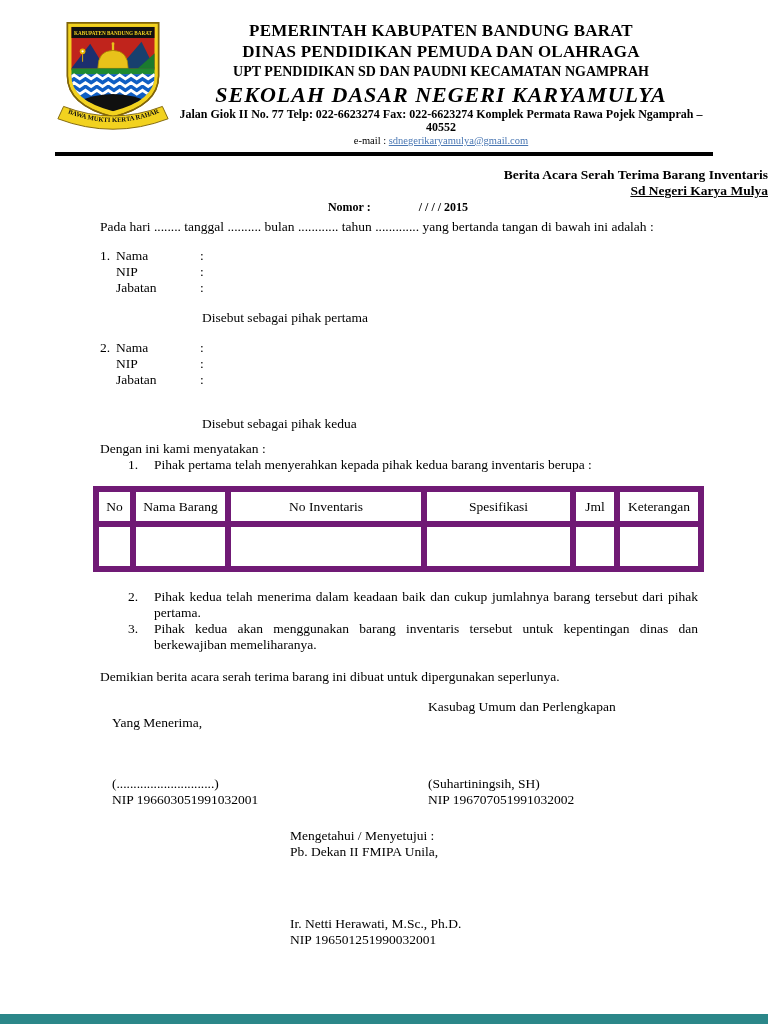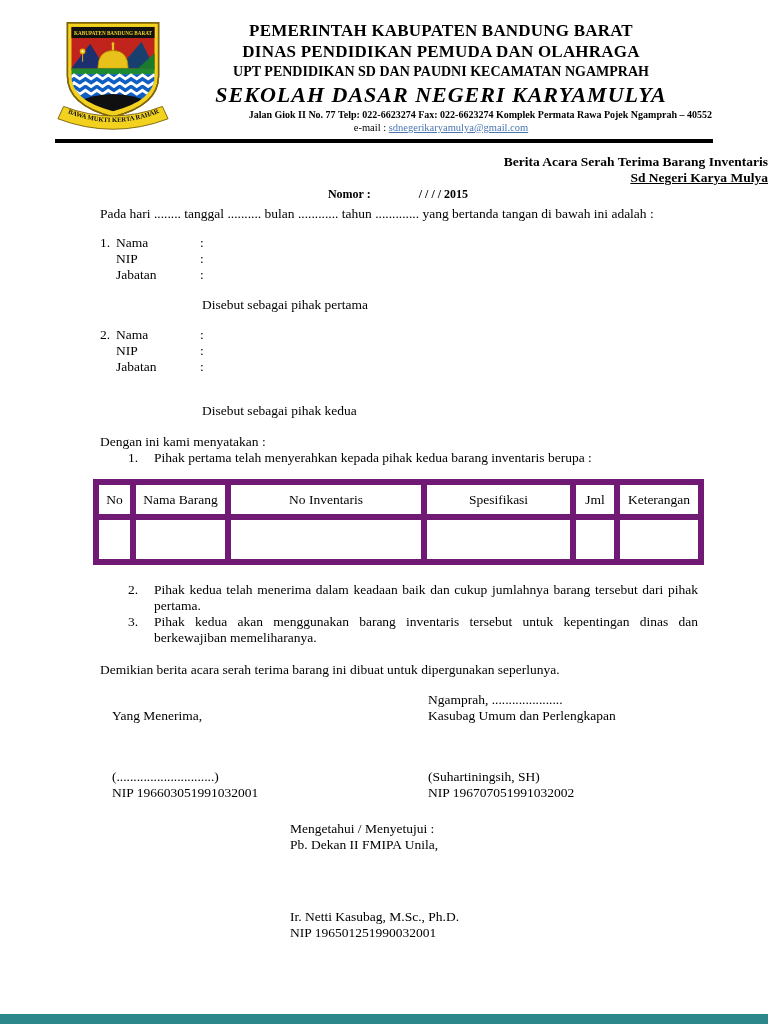--- a/index.html
+++ b/index.html
@@ -13,37 +13,37 @@
     color:#000;
     overflow:hidden;
   }
   
   .letterhead { display:flex; align-items:flex-start; margin:16px 56px 0 56px; }
   .logo-box { width:114px; height:116px; flex:0 0 auto; }
   .lh-text { flex:1; text-align:center; padding-top:4px; }
   .lh-line1, .lh-line2 { font-size:17px; font-weight:bold; line-height:21px; letter-spacing:.2px; }
   .lh-line3 { font-size:14px; font-weight:bold; line-height:20px; }
   .lh-school { font-size:22px; font-weight:bold; font-style:italic; line-height:26px; letter-spacing:1px; }
-  .lh-address { font-size:10px; font-weight:bold; line-height:13px;text-align:right; }
+  .lh-address { font-size:12px; font-weight:bold; line-height:13px; }
   .lh-email { font-size:10.5px; font-weight:normal; line-height:13px; }
   .lh-email a { color:var(--link,#4a77b3); text-decoration:underline; }
   .rule { height:4px; background:#000; margin:5px 55px 0 55px; }
   
   .doc-title { text-align:right; margin-top:11px; font-size:13.5px; line-height:16px;font-weight:bold; }
   .doc-title .t2 { text-decoration:underline; }
   .nomor-row { display:flex; justify-content:center; gap:48px; font-size:12px; line-height:16px;padding-left:28px; }
   
   .content { margin:0 70px 0 100px; font-size:13.5px; line-height:16px; }
   .intro { margin-top:4px; text-align:justify; }
   .party { margin-top:13px; }
   .party-row { display:flex; }
   .party-num { width:16px; }
   .party-label { width:84px; }
   .party-note { margin-left:102px; margin-top:14px; }
-  .statement { margin-top:15px; }
+  .statement { margin-top:9px; }
   .o-item { display:flex; }
   .o-item .o-num { width:26px; margin-left:28px; flex:0 0 auto; }
   .o-item .o-text { flex:1; text-align:justify; }
   .after-items { margin-top:17px; }
   
   table.inv { border-collapse:collapse; margin:13px 0 0 -7px; width:605px; table-layout:fixed; }
   table.inv th, table.inv td { border:6px solid #701a75; font-size:13.5px; font-weight:normal; text-align:center; }
   table.inv th { height:35px; }
   table.inv td { height:45px; }
   .c-no{width:37px}.c-nama{width:95px}.c-inv{width:196px}.c-spec{width:149px}.c-jml{width:44px}.c-ket{width:84px}
@@ -221,40 +221,39 @@
     <div class="o-item">
       <span class="o-num">3.</span>
       <span class="o-text">Pihak kedua akan menggunakan barang inventaris tersebut untuk kepentingan dinas dan berkewajiban memeliharanya.</span>
     </div>
 
     <p class="closing">Demikian berita acara serah terima barang ini dibuat untuk dipergunakan seperlunya.</p>
 
     <div class="sig-grid">
       <div class="sig-left">Yang Menerima,</div>
       <div class="sig-right">
-        <div>Ngamprah, .....................</div>
         <div>Kasubag Umum dan Perlengkapan</div>
       </div>
     </div>
     <div class="sig-names">
       <div class="nm">
         <div>(.............................)</div>
         <div>NIP 196603051991032001</div>
       </div>
       <div>
         <div>(Suhartiningsih, SH)</div>
         <div>NIP 196707051991032002</div>
       </div>
     </div>
 
     <div class="center-block">
       <div>Mengetahui / Menyetujui :</div>
       <div>Pb. Dekan II FMIPA Unila,</div>
     </div>
     <div class="center-name">
-      <div>Ir. Netti Kasubag, M.Sc., Ph.D.</div>
+      <div>Ir. Netti Herawati, M.Sc., Ph.D.</div>
       <div>NIP 196501251990032001</div>
     </div>
 
   </div>
 
   <div class="bottom-bar"></div>
 </div>
 
 </body></html>

